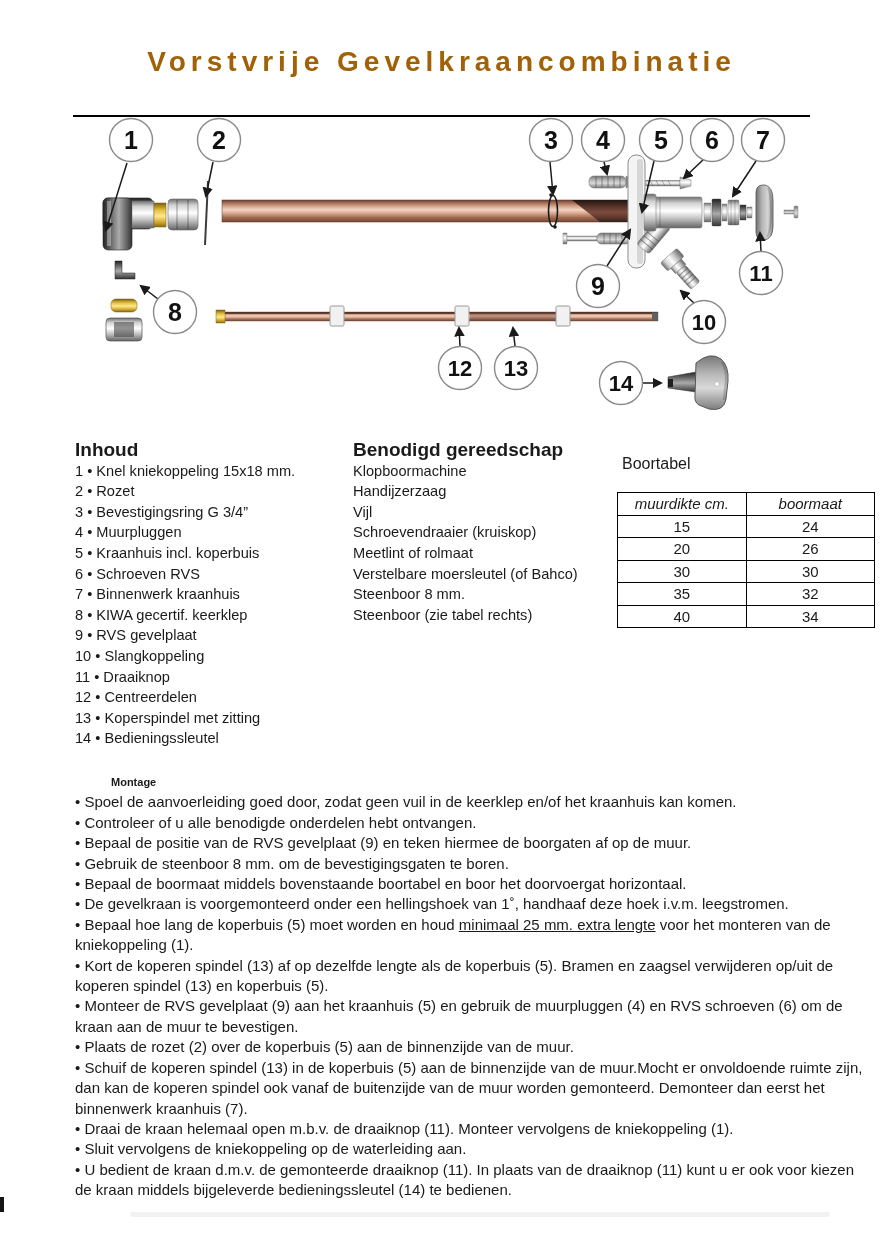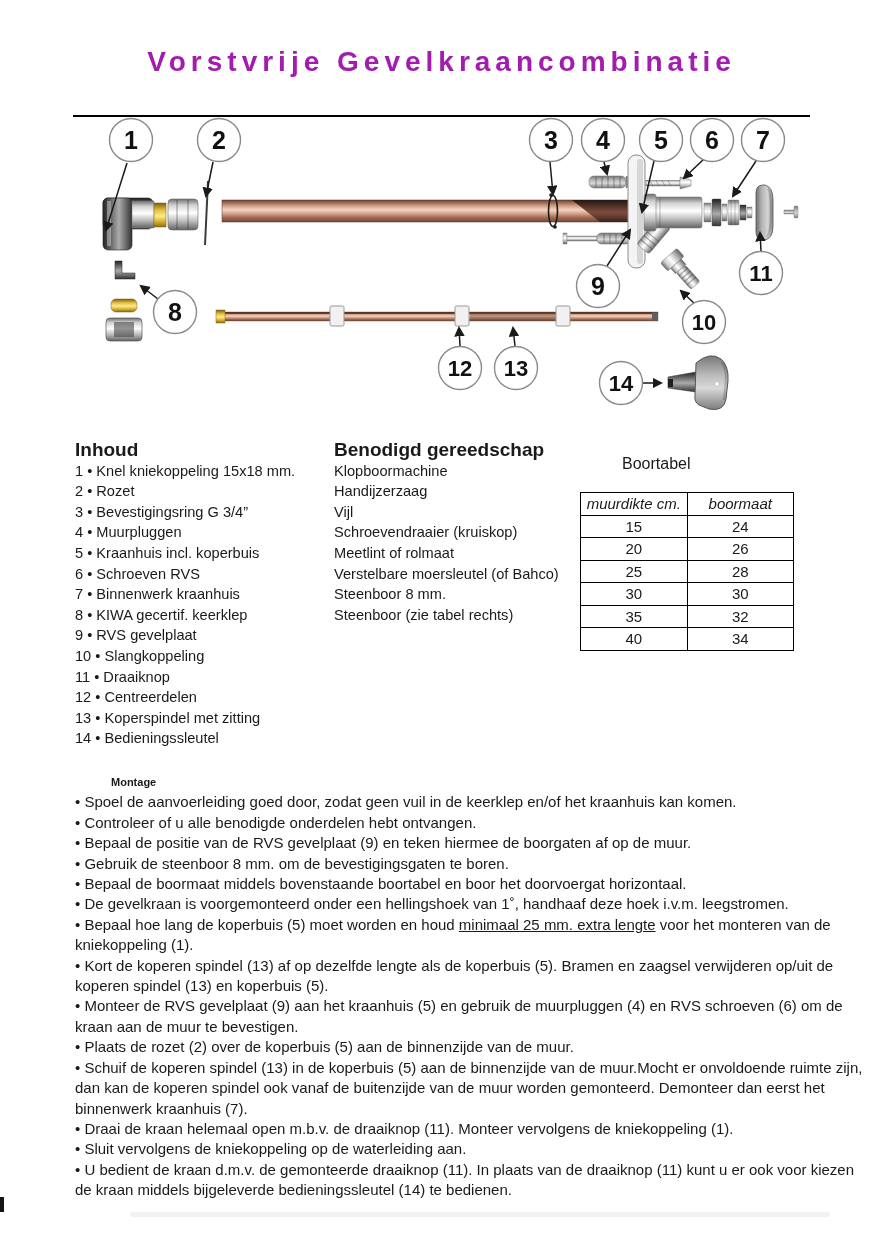--- a/index.html
+++ b/index.html
@@ -1,27 +1,27 @@
 <!DOCTYPE html>
 <html><head>
 <meta charset="utf-8">
 <style>
   html,body{margin:0;padding:0;background:#fff;}
   .page{position:relative;width:885px;height:1249px;background:#ffffff;overflow:hidden;
         font-family:"Liberation Sans","DejaVu Sans",sans-serif;color:#1a1a1a;}
   .title{position:absolute;top:46px;left:73px;width:737px;text-align:center;
-         font-size:28px;font-weight:bold;letter-spacing:5px;white-space:nowrap;color:#a21caf;}
+         font-size:28px;font-weight:bold;letter-spacing:5px;white-space:nowrap;color:#a16207;}
   .rule{position:absolute;top:115px;left:73px;width:737px;height:2px;background:#000;}
   .diagram{position:absolute;left:0;top:0;}
   .col{position:absolute;font-size:14.6px;line-height:20.6px;}
   .col .hd{font-weight:bold;font-size:19px;}
   #inhoud{left:75px;top:440px;width:268px;}
-  #tools{left:334px;top:440px;width:272px;}
+  #tools{left:353px;top:440px;width:272px;}
   .boortabel-hd{position:absolute;left:622px;top:455px;font-weight:normal;font-size:16px;}
-  table.boortabel{position:absolute;left:580px;top:492px;width:214px;border-collapse:collapse;
+  table.boortabel{position:absolute;left:617px;top:492px;width:258px;border-collapse:collapse;
                   font-size:15px;table-layout:fixed;}
   table.boortabel td{border:1.4px solid #000;text-align:center;height:21.5px;padding:0 2px;}
   table.boortabel td.hdr{font-style:italic;font-size:15px;}
   #montage{left:75px;top:772px;width:792px;font-size:15px;line-height:20.4px;}
   #montage .hd{font-weight:bold;font-size:11px;margin-left:36px;}
   #montage .mi{margin:0;}
   .u{text-decoration:underline;}
   .tick{position:absolute;left:0;top:1197px;width:4px;height:15px;background:#151515;}
   .bleed{position:absolute;left:130px;top:1212px;width:700px;height:5px;background:#000;
          opacity:0.05;border-radius:3px;}
@@ -358,24 +358,20 @@
         </tr>
         <tr>
           <td>15</td>
           <td>24</td>
         </tr>
         <tr>
           <td>20</td>
           <td>26</td>
         </tr>
         <tr>
-          <td>25</td>
-          <td>28</td>
-        </tr>
-        <tr>
           <td>30</td>
           <td>30</td>
         </tr>
         <tr>
           <td>35</td>
           <td>32</td>
         </tr>
         <tr>
           <td>40</td>
           <td>34</td>

